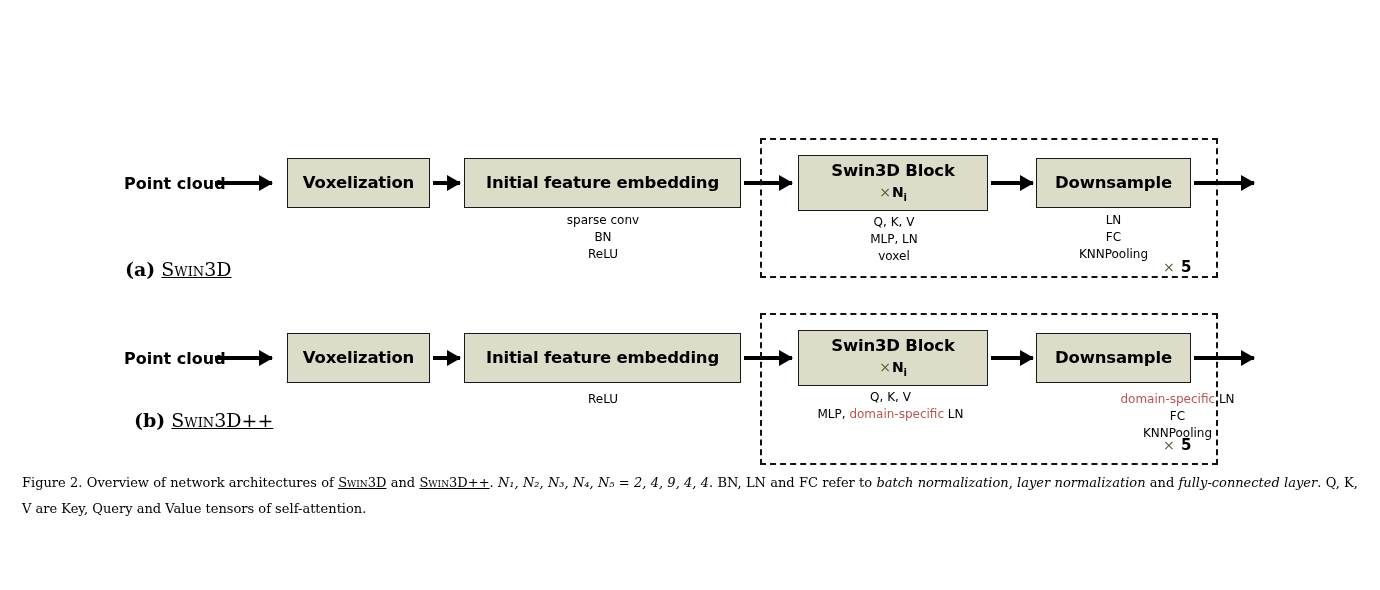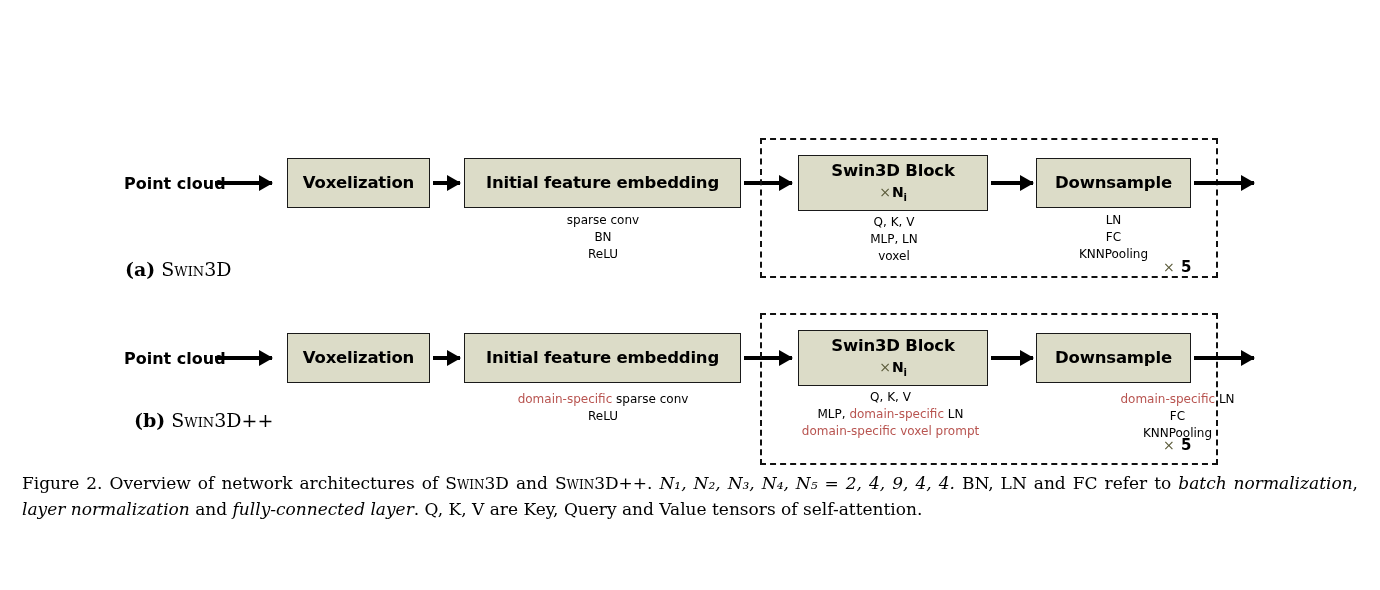--- a/index.html
+++ b/index.html
@@ -107,30 +107,30 @@
 
   
   .subcap {
     position: absolute;
     font-family: "DejaVu Serif", serif;
     font-size: 19px;
     color: #000000;
     white-space: nowrap;
   }
   .subcap .tag { font-weight: bold; }
-  .sc { font-variant: small-caps; }
+  .sc { font-variant: small-caps; text-decoration: underline; }
 
   
   .caption {
     position: absolute;
     left: 22px;
     top: 470px;
     width: 1336px;
     font-family: "DejaVu Serif", serif;
-    font-size: 17px;
+    font-size: 13px;
     line-height: 26px;
     color: #000000;
     text-align: justify;
     text-justify: inter-word;
   }
   .caption i { font-style: italic; }
   .caption .math { font-family: "DejaVu Serif", serif; font-style: italic; }
 </style>
 </head>
 <body>
@@ -228,28 +228,26 @@
 
   <div class="arrow" style="left:991px; top:356px; width:42px;"></div>
 
   <div class="node" style="left:1036px; top:333px; width:155px; height:50px;">
     <span class="node-label">Downsample</span>
   </div>
 
   <div class="arrow" style="left:1194px; top:356px; width:60px;"></div>
 
   <div class="annot" style="left:473px; top:391px; width:260px;">
-      <div><span class="ds">domain-specific</span><span> sparse conv</span></div>
       <div><span>ReLU</span></div>
     </div>
 
   <div class="annot" style="left:768px; top:389px; width:245px;">
       <div><span>Q, K, V</span></div>
       <div><span>MLP, </span><span class="ds">domain-specific</span><span> LN</span></div>
-      <div><span class="ds">domain-specific voxel prompt</span></div>
     </div>
 
   <div class="annot" style="left:1096px; top:391px; width:163px;">
       <div><span class="ds">domain-specific</span><span> LN</span></div>
       <div><span>FC</span></div>
       <div><span>KNNPooling</span></div>
     </div>
 
   <div class="repeat" style="left:1163px; top:436px;">
     <span class="times">×</span>

